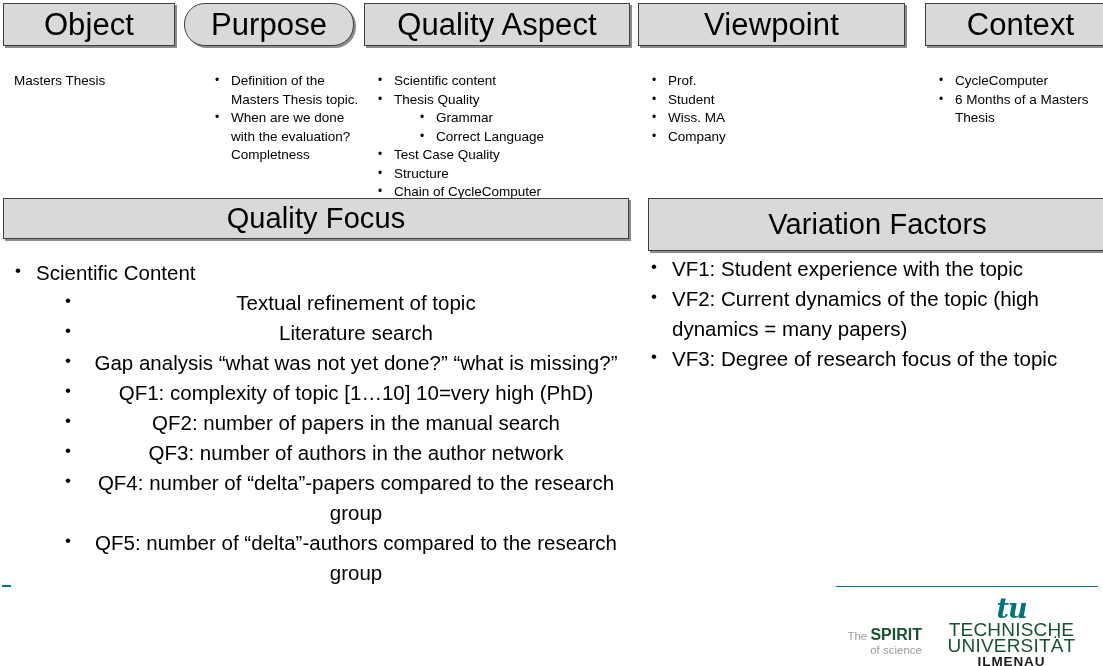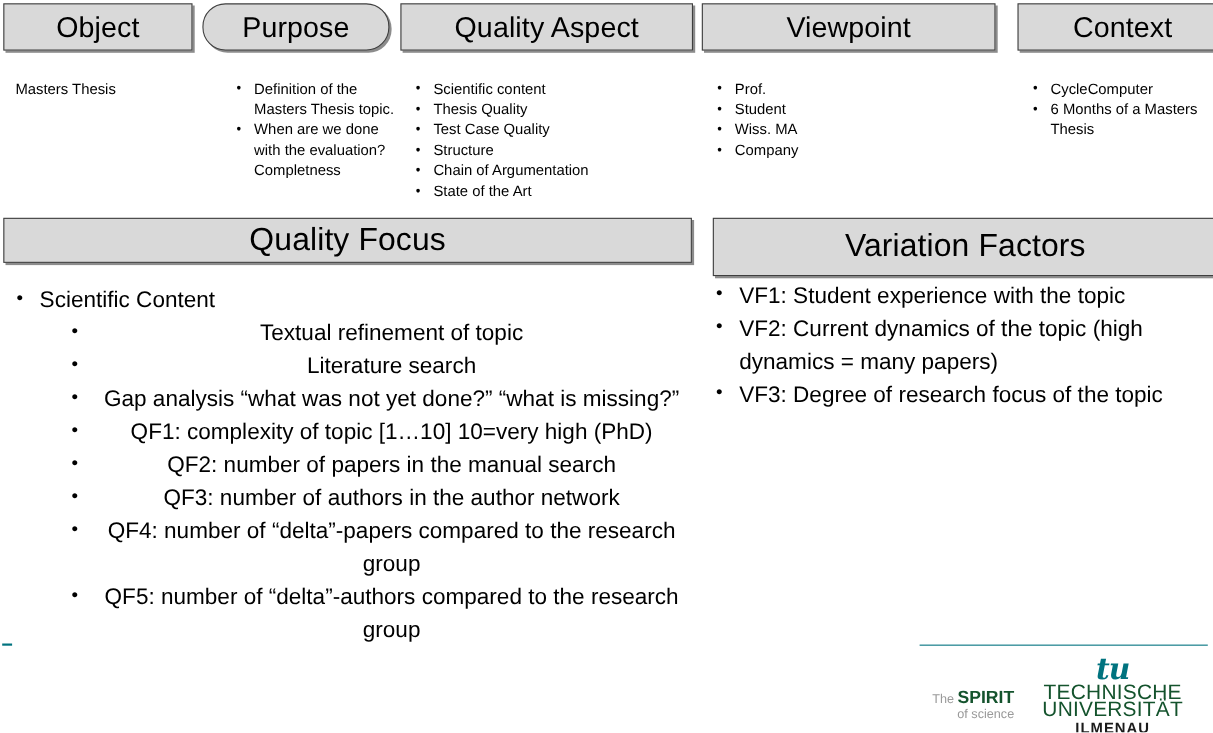--- a/index.html
+++ b/index.html
@@ -24,21 +24,21 @@
     position: absolute;
     background: #d9d9d9;
     border: 1px solid #3f3f3f;
     box-shadow: 2px 2px 0 rgba(0,0,0,0.45);
     display: flex;
     align-items: center;
     justify-content: center;
     box-sizing: border-box;
   }
   .hdr-box .hdr-label {
-    font-size: 26px;
+    font-size: 31px;
     line-height: 1;
     color: #000;
     white-space: nowrap;
     letter-spacing: 0.1px;
   }
   .hdr-box.wide .hdr-label {
     font-size: 29px;
   }
 
   
@@ -217,24 +217,28 @@
       <li>Definition of the Masters Thesis topic.</li>
       <li>When are we done with the evaluation? Completness</li>
     </ul>
   </div>
 
   <div class="col-body" id="col-quality">
     <ul>
       <li>Scientific content</li>
       <li>Thesis Quality</li>
     </ul>
+    <ul class="sub">
+      <li>Grammar</li>
+      <li>Correct Language</li>
+    </ul>
     <ul>
       <li>Test Case Quality</li>
       <li>Structure</li>
-      <li>Chain of Argumentation</li>
+      <li>Chain of CycleComputer</li>
       <li>State of the Art</li>
     </ul>
   </div>
 
   <div class="col-body" id="col-view">
     <ul>
       <li>Prof.</li>
       <li>Student</li>
       <li>Wiss. MA</li>
       <li>Company</li>

